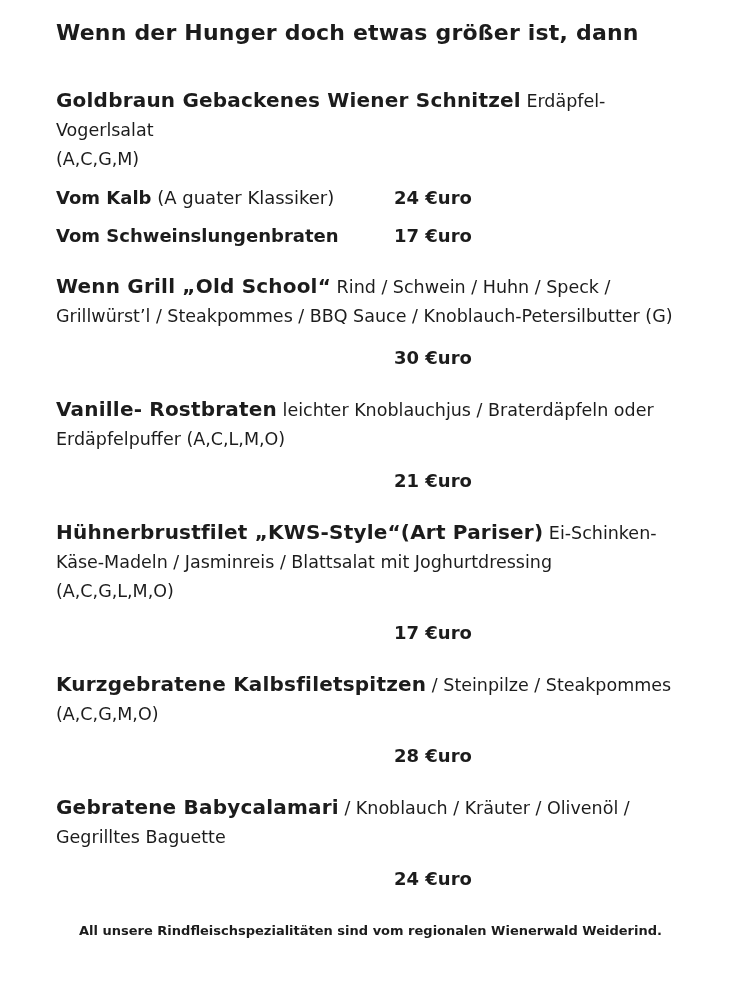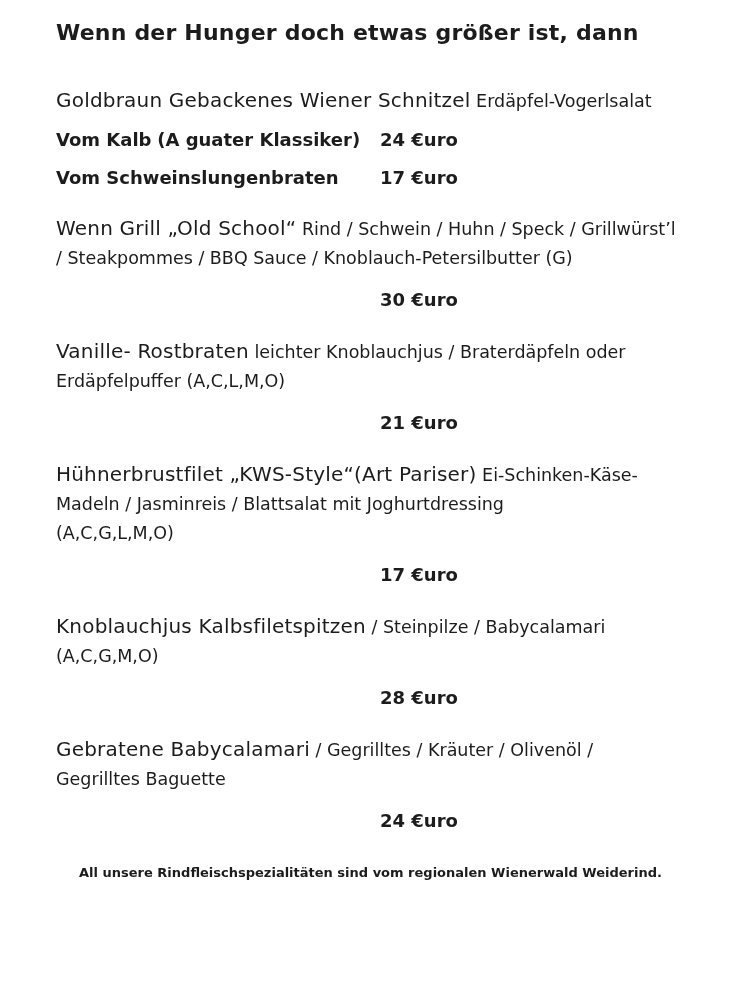--- a/index.html
+++ b/index.html
@@ -32,21 +32,21 @@
   .item {
     margin-bottom: 22px;
   }
   .item-head {
     margin: 0;
     font-size: 17.5px;
     line-height: 29px;
   }
   .title {
     font-size: 20px;
-    font-weight: 400;
+    font-weight: 700;
     letter-spacing: 0.2px;
   }
   .desc {
     font-size: 17.5px;
     font-weight: 400;
   }
   .allergens {
     margin: 0;
     font-size: 17.5px;
     line-height: 29px;
@@ -57,25 +57,26 @@
     font-size: 17.5px;
     line-height: 29px;
   }
   .variant-row {
     position: relative;
     margin-top: 9px;
     line-height: 29px;
     font-size: 18px;
   }
   .vname { font-weight: 700; text-align: center; }
-  .vnote { font-weight: 700; }
+  .vnote { font-weight: 400; }
   .price {
     font-weight: 700;
     font-size: 18px;
     white-space: nowrap;
+    margin-left: 14px;
   }
   .variant-row .price {
     position: absolute;
     left: 324px;
     top: 0;
   }
   .price-line {
     margin-top: 12px;
     padding-left: 324px;
     line-height: 29px;
@@ -96,20 +97,21 @@
 
   <div class="header">
     <div class="h-line">Wenn der Hunger doch etwas größer ist, dann</div>
   </div>
 
   <section class="item">
     <p class="item-head">
       <span class="title">Goldbraun Gebackenes Wiener Schnitzel</span>
       <span class="desc">Erdäpfel-Vogerlsalat</span>
     </p>
+    <p class="allergens">(A,C,G,M)</p>
     <div class="variant-row">
       <span class="vname">Vom Kalb</span>
       <span class="vnote">(A guater Klassiker)</span>
       <span class="price">24 €uro</span>
     </div>
     <div class="variant-row">
       <span class="vname">Vom Schweinslungenbraten</span>
       <span class="vnote"></span>
       <span class="price">17 €uro</span>
     </div>
@@ -141,33 +143,33 @@
       <span class="desc">Ei-Schinken-Käse-Madeln / Jasminreis / Blattsalat mit Joghurtdressing</span>
     </p>
     <p class="allergens">(A,C,G,L,M,O)</p>
     <div class="price-line">
       <span class="price">17 €uro</span>
     </div>
   </section>
 
   <section class="item">
     <p class="item-head">
-      <span class="title">Knoblauchjus Kalbsfiletspitzen</span>
-      <span class="desc">/ Steinpilze / Babycalamari</span>
+      <span class="title">Kurzgebratene Kalbsfiletspitzen</span>
+      <span class="desc">/ Steinpilze / Steakpommes</span>
     </p>
     <p class="allergens">(A,C,G,M,O)</p>
     <div class="price-line">
       <span class="price">28 €uro</span>
     </div>
   </section>
 
   <section class="item">
     <p class="item-head">
       <span class="title">Gebratene Babycalamari</span>
-      <span class="desc">/ Gegrilltes / Kräuter / Olivenöl /</span>
+      <span class="desc">/ Knoblauch / Kräuter / Olivenöl /</span>
     </p>
     <p class="desc-line2">Gegrilltes Baguette</p>
     <div class="price-line">
       <span class="price">24 €uro</span>
     </div>
   </section>
 
   <div class="footer">All unsere Rindfleischspezialitäten sind vom regionalen Wienerwald Weiderind.</div>
 
 </div>

